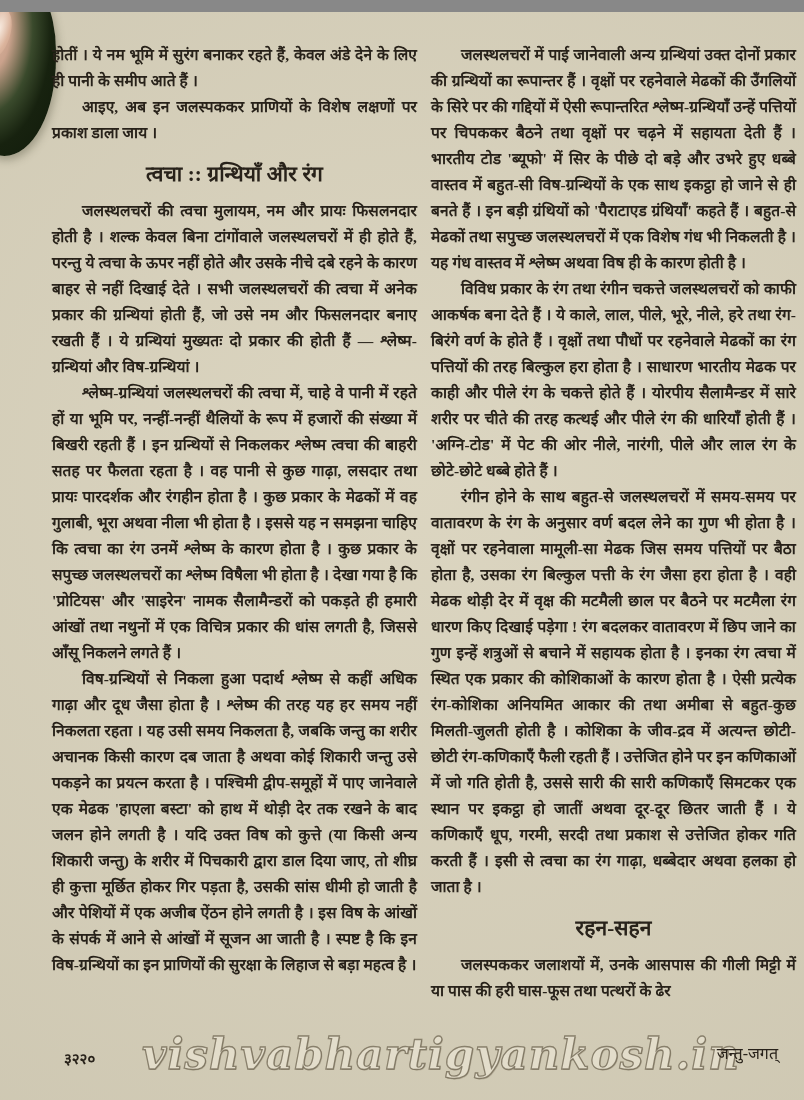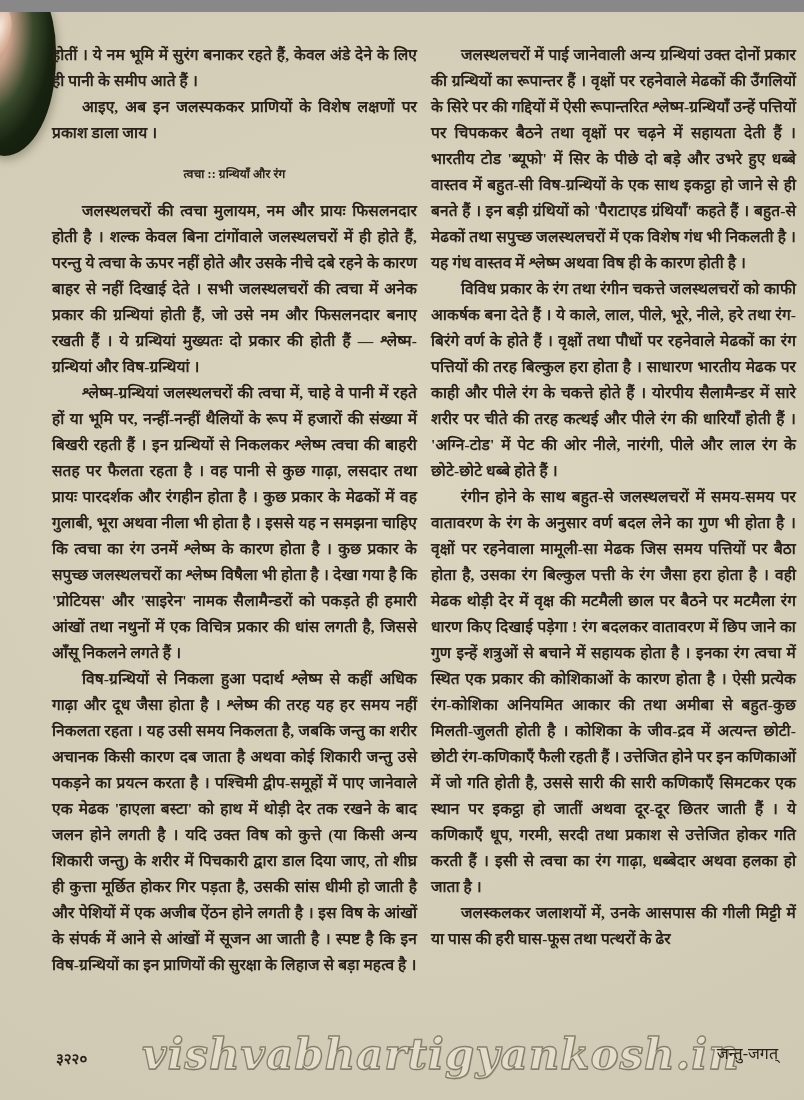--- a/index.html
+++ b/index.html
@@ -60,34 +60,34 @@
   .column .para {
     margin: 0;
     text-indent: 0;
   }
   .column .para.indent {
     text-indent: 30px;
   }
   .column .heading {
     margin: 15px 0 11px 0;
     text-align: center;
-    font-size: 12px;
+    font-size: 21px;
     font-weight: bold;
     text-indent: 0;
   }
   .footer {
     position: absolute;
     left: 52px;
     right: 26px;
     top: 1024px;
     height: 60px;
   }
   .page-number {
     position: absolute;
-    left: 4px;
+    left: 12px;
     top: 12px;
     font-size: 15px;
     font-weight: bold;
   }
   .watermark {
     position: absolute;
     left: 90px;
     width: 540px;
     top: -6px;
     text-align: center;
@@ -124,21 +124,22 @@
         <p class="para indent">आइए, अब इन जलस्पककर प्राणियों के विशेष लक्षणों पर प्रकाश डाला जाय ।</p>
         <h3 class="heading">त्वचा :: ग्रन्थियाँ और रंग</h3>
         <p class="para indent">जलस्थलचरों की त्वचा मुलायम, नम और प्रायः फिसलनदार होती है । शल्क केवल बिना टांगोंवाले जलस्थलचरों में ही होते हैं, परन्तु ये त्वचा के ऊपर नहीं होते और उसके नीचे दबे रहने के कारण बाहर से नहीं दिखाई देते । सभी जलस्थलचरों की त्वचा में अनेक प्रकार की ग्रन्थियां होती हैं, जो उसे नम और फिसलनदार बनाए रखती हैं । ये ग्रन्थियां मुख्यतः दो प्रकार की होती हैं — श्लेष्म-ग्रन्थियां और विष-ग्रन्थियां ।</p>
         <p class="para indent">श्लेष्म-ग्रन्थियां जलस्थलचरों की त्वचा में, चाहे वे पानी में रहते हों या भूमि पर, नन्हीं-नन्हीं थैलियों के रूप में हजारों की संख्या में बिखरी रहती हैं । इन ग्रन्थियों से निकलकर श्लेष्म त्वचा की बाहरी सतह पर फैलता रहता है । वह पानी से कुछ गाढ़ा, लसदार तथा प्रायः पारदर्शक और रंगहीन होता है । कुछ प्रकार के मेढकों में वह गुलाबी, भूरा अथवा नीला भी होता है । इससे यह न समझना चाहिए कि त्वचा का रंग उनमें श्लेष्म के कारण होता है । कुछ प्रकार के सपुच्छ जलस्थलचरों का श्लेष्म विषैला भी होता है । देखा गया है कि 'प्रोटियस' और 'साइरेन' नामक सैलामैन्डरों को पकड़ते ही हमारी आंखों तथा नथुनों में एक विचित्र प्रकार की धांस लगती है, जिससे आँसू निकलने लगते हैं ।</p>
         <p class="para indent">विष-ग्रन्थियों से निकला हुआ पदार्थ श्लेष्म से कहीं अधिक गाढ़ा और दूध जैसा होता है । श्लेष्म की तरह यह हर समय नहीं निकलता रहता । यह उसी समय निकलता है, जबकि जन्तु का शरीर अचानक किसी कारण दब जाता है अथवा कोई शिकारी जन्तु उसे पकड़ने का प्रयत्न करता है । पश्चिमी द्वीप-समूहों में पाए जानेवाले एक मेढक 'हाएला बस्टा' को हाथ में थोड़ी देर तक रखने के बाद जलन होने लगती है । यदि उक्त विष को कुत्ते (या किसी अन्य शिकारी जन्तु) के शरीर में पिचकारी द्वारा डाल दिया जाए, तो शीघ्र ही कुत्ता मूर्छित होकर गिर पड़ता है, उसकी सांस धीमी हो जाती है और पेशियों में एक अजीब ऐंठन होने लगती है । इस विष के आंखों के संपर्क में आने से आंखों में सूजन आ जाती है । स्पष्ट है कि इन विष-ग्रन्थियों का इन प्राणियों की सुरक्षा के लिहाज से बड़ा महत्व है ।</p>
       </div>
     <div class="column">
         <p class="para indent">जलस्थलचरों में पाई जानेवाली अन्य ग्रन्थियां उक्त दोनों प्रकार की ग्रन्थियों का रूपान्तर हैं । वृक्षों पर रहनेवाले मेढकों की उँगलियों के सिरे पर की गद्दियों में ऐसी रूपान्तरित श्लेष्म-ग्रन्थियाँ उन्हें पत्तियों पर चिपककर बैठने तथा वृक्षों पर चढ़ने में सहायता देती हैं । भारतीय टोड 'ब्यूफो' में सिर के पीछे दो बड़े और उभरे हुए धब्बे वास्तव में बहुत-सी विष-ग्रन्थियों के एक साथ इकट्ठा हो जाने से ही बनते हैं । इन बड़ी ग्रंथियों को 'पैराटाएड ग्रंथियाँ' कहते हैं । बहुत-से मेढकों तथा सपुच्छ जलस्थलचरों में एक विशेष गंध भी निकलती है । यह गंध वास्तव में श्लेष्म अथवा विष ही के कारण होती है ।</p>
         <p class="para indent">विविध प्रकार के रंग तथा रंगीन चकत्ते जलस्थलचरों को काफी आकर्षक बना देते हैं । ये काले, लाल, पीले, भूरे, नीले, हरे तथा रंग-बिरंगे वर्ण के होते हैं । वृक्षों तथा पौधों पर रहनेवाले मेढकों का रंग पत्तियों की तरह बिल्कुल हरा होता है । साधारण भारतीय मेढक पर काही और पीले रंग के चकत्ते होते हैं । योरपीय सैलामैन्डर में सारे शरीर पर चीते की तरह कत्थई और पीले रंग की धारियाँ होती हैं । 'अग्नि-टोड' में पेट की ओर नीले, नारंगी, पीले और लाल रंग के छोटे-छोटे धब्बे होते हैं ।</p>
         <p class="para indent">रंगीन होने के साथ बहुत-से जलस्थलचरों में समय-समय पर वातावरण के रंग के अनुसार वर्ण बदल लेने का गुण भी होता है । वृक्षों पर रहनेवाला मामूली-सा मेढक जिस समय पत्तियों पर बैठा होता है, उसका रंग बिल्कुल पत्ती के रंग जैसा हरा होता है । वही मेढक थोड़ी देर में वृक्ष की मटमैली छाल पर बैठने पर मटमैला रंग धारण किए दिखाई पड़ेगा ! रंग बदलकर वातावरण में छिप जाने का गुण इन्हें शत्रुओं से बचाने में सहायक होता है । इनका रंग त्वचा में स्थित एक प्रकार की कोशिकाओं के कारण होता है । ऐसी प्रत्येक रंग-कोशिका अनियमित आकार की तथा अमीबा से बहुत-कुछ मिलती-जुलती होती है । कोशिका के जीव-द्रव में अत्यन्त छोटी-छोटी रंग-कणिकाएँ फैली रहती हैं । उत्तेजित होने पर इन कणिकाओं में जो गति होती है, उससे सारी की सारी कणिकाएँ सिमटकर एक स्थान पर इकट्ठा हो जातीं अथवा दूर-दूर छितर जाती हैं । ये कणिकाएँ धूप, गरमी, सरदी तथा प्रकाश से उत्तेजित होकर गति करती हैं । इसी से त्वचा का रंग गाढ़ा, धब्बेदार अथवा हलका हो जाता है ।</p>
-        <p class="para indent">जलस्कलकर जलाशयों में, उनके आसपास की गीली मिट्टी में या पास की हरी घास-फूस तथा पत्थरों के ढेर</p>
+        <h3 class="heading">रहन-सहन</h3>
+        <p class="para indent">जलस्पककर जलाशयों में, उनके आसपास की गीली मिट्टी में या पास की हरी घास-फूस तथा पत्थरों के ढेर</p>
       </div>
   </div>
 
   <div class="footer">
     <span class="page-number">३२२०</span>
     <span class="watermark">vishvabhartigyankosh.in</span>
     <span class="book-title">जन्तु-जगत्</span>
   </div>
 
 </div>

